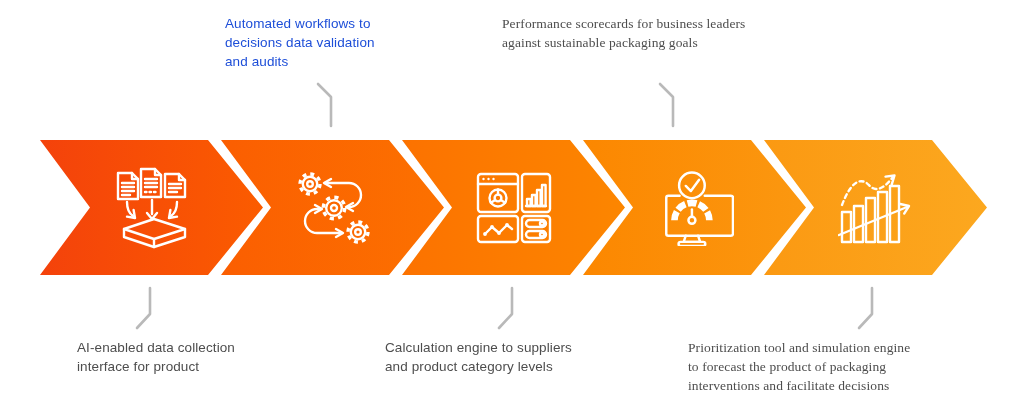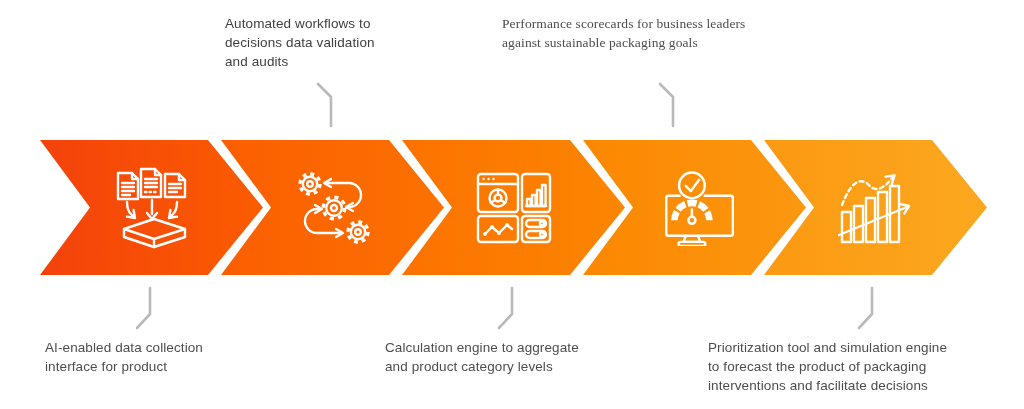--- a/index.html
+++ b/index.html
@@ -25,21 +25,21 @@
   
   .caption{
     position:absolute;
     font-size:13.5px;line-height:19px;color:#4d4d4d;
     letter-spacing:.1px;
   }
   .cap-t2{left:225px;top:14px;}
   .cap-t4{left:502px;top:14px;}
   .cap-b1{left:45px;top:338px;}
   .cap-b3{left:385px;top:338px;}
-  .cap-b5{left:708px;top:338px;}
+  .cap-b5{left:688px;top:338px;font-family:Liberation Serif, serif;}
   
   .connectors{position:absolute;left:0;top:0;pointer-events:none;}
 </style>
 </head>
 <body>
 
 <div class="stage">
 
   <svg class="connectors" width="1024" height="409" viewBox="0 0 1024 409">
     <g stroke="#b9b9b9" stroke-width="2.6" fill="none" stroke-linecap="round" stroke-linejoin="round">
@@ -186,33 +186,33 @@
       <rect x="52" y="14" width="9" height="56"></rect>
 
       <path d="M1,63 L69,35"></path>
       <polyline points="66.2,41.6 71,34 62.2,32"></polyline>
 
       <path d="M4,33 C12,12 20,7 27,10 C31,12 33,17 38,17 C45,17 50,11 55,5" stroke-dasharray="4 3.6"></path>
       <polyline points="53.7,12.7 56.5,3.5 47.5,4.6"></polyline>
     </svg>
   </div>
 
-  <div class="caption cap-b1" style="color: rgb(77, 77, 77);">
+  <div class="caption cap-b1" style="color: rgb(77, 77, 77); margin-left: 32px;">
     <div>AI-enabled data collection</div>
     <div>interface for product</div>
   </div>
 
-  <div class="caption cap-t2" style="color: #404040;">
+  <div class="caption cap-t2" style="color: #1d4ed8;">
     <div>Automated workflows to</div>
     <div>decisions data validation</div>
     <div>and audits</div>
   </div>
 
   <div class="caption cap-b3" style="color: rgb(77, 77, 77);">
-    <div>Calculation engine to aggregate</div>
+    <div>Calculation engine to suppliers</div>
     <div>and product category levels</div>
   </div>
 
   <div class="caption cap-t4" style="color: rgb(77, 77, 77); font-family: Liberation Serif, serif;">
     <div>Performance scorecards for business leaders</div>
     <div>against sustainable packaging goals</div>
   </div>
 
   <div class="caption cap-b5" style="color: rgb(77, 77, 77);">
     <div>Prioritization tool and simulation engine</div>

